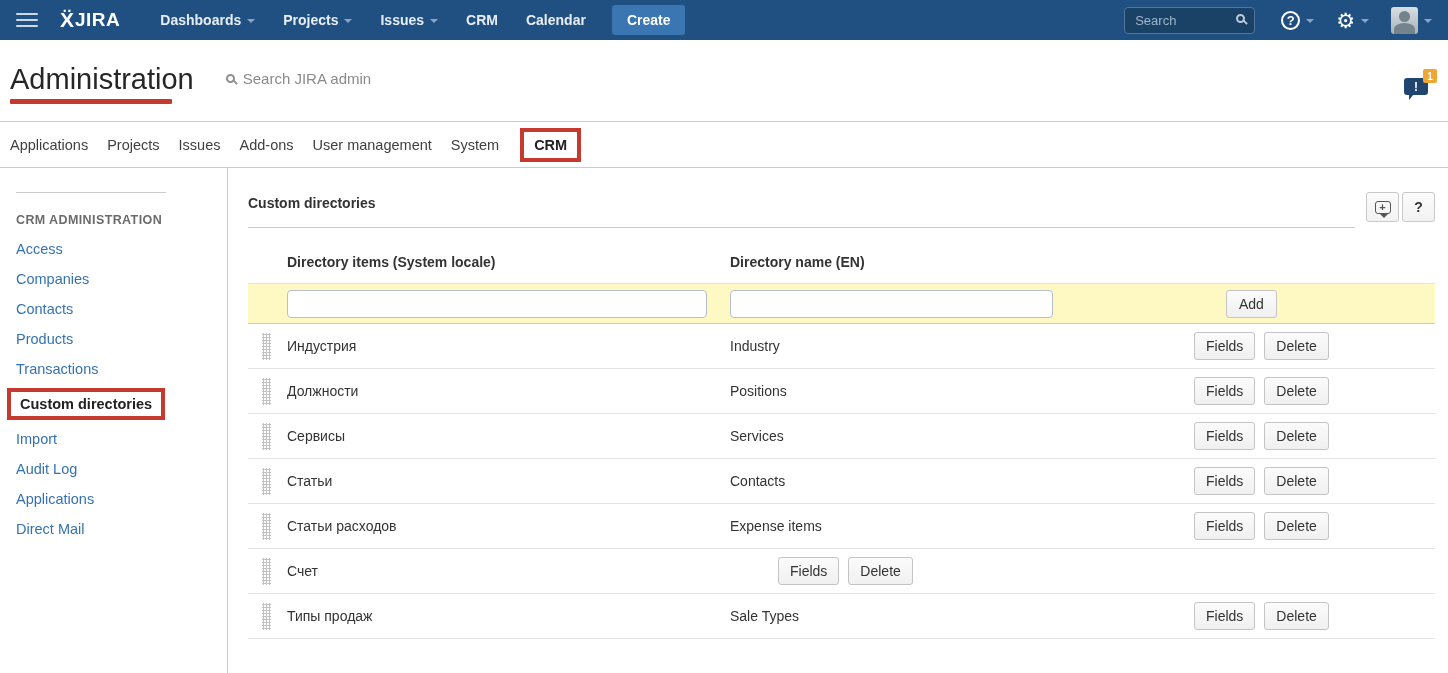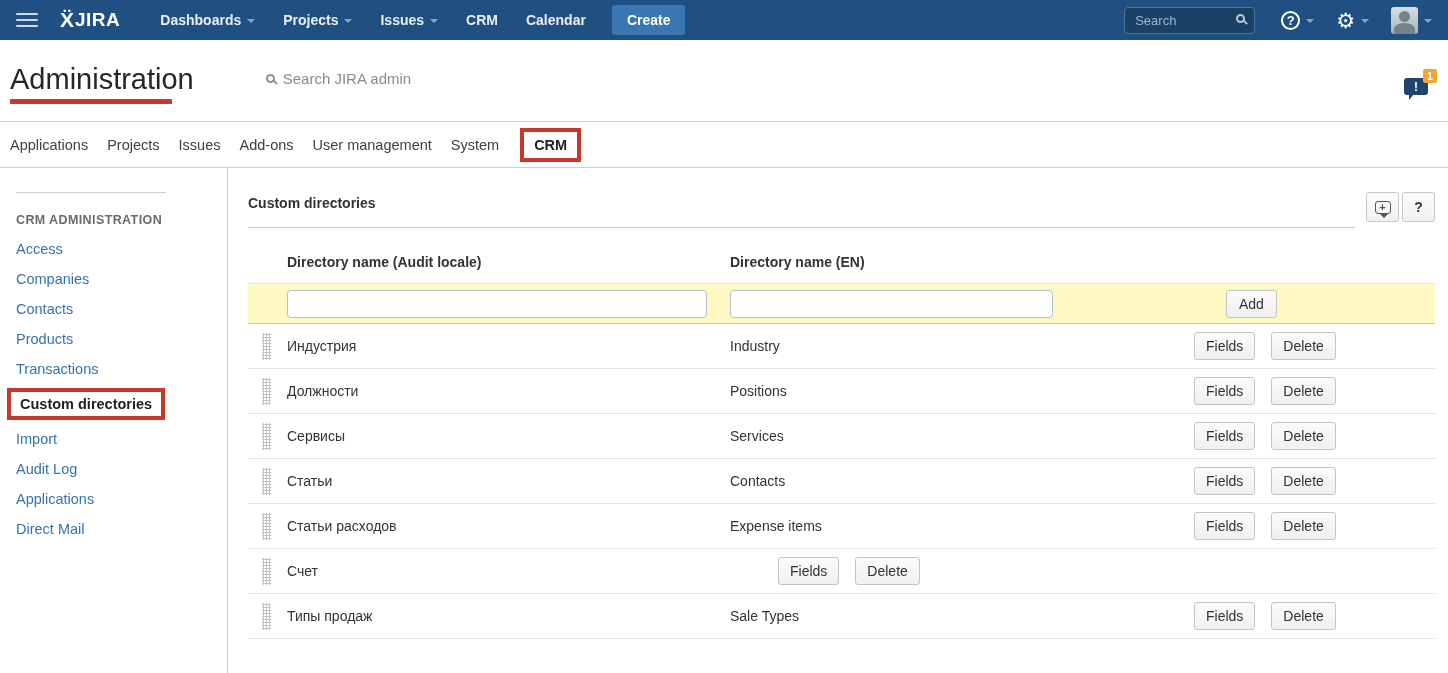--- a/index.html
+++ b/index.html
@@ -27,21 +27,21 @@
   .mag::after { content:""; position:absolute; width:6px; height:2px; background:#b9c9d9; transform:rotate(45deg); right:-5px; bottom:-2px; }
   .icon-group { display:flex; align-items:center; gap:6px; margin-right:22px; cursor:pointer; }
   .help-circ { width:19px; height:19px; border:2px solid #fff; border-radius:50%; color:#fff; font-size:13px; font-weight:bold;
     display:flex; align-items:center; justify-content:center; }
   .gear { color:#fff; font-size:21px; line-height:1; }
   .avatar { width:27px; height:27px; border-radius:3px; background:linear-gradient(#d9dfe2,#a7b2ba); position:relative; overflow:hidden; }
   .avatar::before { content:""; position:absolute; left:8px; top:4px; width:11px; height:11px; border-radius:50%; background:#75838d; }
   .avatar::after { content:""; position:absolute; left:3px; top:16px; width:21px; height:12px; border-radius:50% 50% 0 0; background:#75838d; }
 
   
-  .admin-header { height:82px; background:#fff; border-bottom:1px solid #ccc; display:flex; align-items:center; padding:0 14px 0 10px; position:relative;gap:40px; }
+  .admin-header { height:82px; background:#fff; border-bottom:1px solid #ccc; display:flex; align-items:center; padding:0 14px 0 10px; position:relative; }
   .admin-title-wrap { margin-top:6px; }
   .admin-title { font-size:29px; color:#262626; font-weight:normal; }
   .red-underline { height:5px; width:162px; background:#c6392f; margin-top:3px; border-radius:1px; }
   .admin-search { display:flex; align-items:center; gap:8px; margin-left:32px; margin-top:-4px; }
   .mag-gray { position:relative; width:9px; height:9px; border:2px solid #8e8e8e; border-radius:50%; }
   .mag-gray::after { content:""; position:absolute; width:6px; height:2px; background:#8e8e8e; transform:rotate(45deg); right:-5px; bottom:-2px; }
   .admin-search input { border:none; outline:none; font-size:15px; color:#555; width:220px; font-family:"Liberation Sans",sans-serif; }
   .admin-search input::placeholder { color:#8a8a8a; }
   .notif { position:absolute; right:20px; top:38px; cursor:pointer; }
   .notif .bubble { width:24px; height:17px; background:#20456e; border-radius:3px; color:#fff; font-weight:bold; font-size:12px;
@@ -80,21 +80,21 @@
   .thead-row { height:32px; margin-bottom:5px; }
   .th { font-size:14px; font-weight:bold; color:#333; }
   .add-row { height:41px; background:#fef9c3; border-top:1px solid #dbe3ec; border-bottom:1px solid #c9c9c9; }
   .add-row input { height:28px; border:1px solid #b3bfca; border-radius:4px; background:#fff; padding:0 8px; font-size:14px;
     outline:none; font-family:"Liberation Sans",sans-serif; }
   .inp-locale { width:420px; }
   .inp-en { width:323px; }
   .data-row { height:45px; border-bottom:1px solid #e3e3e3; font-size:14px; color:#333; }
   .drag-handle { width:9px; height:27px; margin-left:14px; cursor:grab;
     background-image:radial-gradient(circle, #c2c2c2 1px, transparent 1.1px); background-size:3px 3px; }
-  .actions { display:flex; gap:16px;padding-left:48px; }
+  .actions { display:flex; gap:9px;padding-left:48px; }
   .aui-btn { background:linear-gradient(#fbfbfb,#f0f0f0); border:1px solid #c4c4c4; border-radius:3px; color:#333;
     font-size:14px; font-family:"Liberation Sans",sans-serif; padding:5px 11px; cursor:pointer; }
   .add-btn { margin-left:80px; padding:5px 12px; }
 </style>
 </head>
 <body>
 
 <div class="topbar">
   <div class="hamburger">
       <span></span>
@@ -216,21 +216,21 @@
         <div class="tool-btn">
           <span class="bubble-plus">+</span>
         </div>
         <div class="tool-btn">?</div>
       </div>
     </div>
 
     <div class="dir-table">
       <div class="grid-row thead-row">
         <div></div>
-        <div class="th">Directory name (Audit locale)</div>
+        <div class="th">Directory items (System locale)</div>
         <div class="th">Directory name (EN)</div>
         <div></div>
       </div>
 
       <div class="grid-row add-row">
         <div></div>
         <div><input class="inp-locale" style=""></div>
         <div><input class="inp-en" style=""></div>
         <div><button class="aui-btn add-btn">Add</button></div>
       </div>

